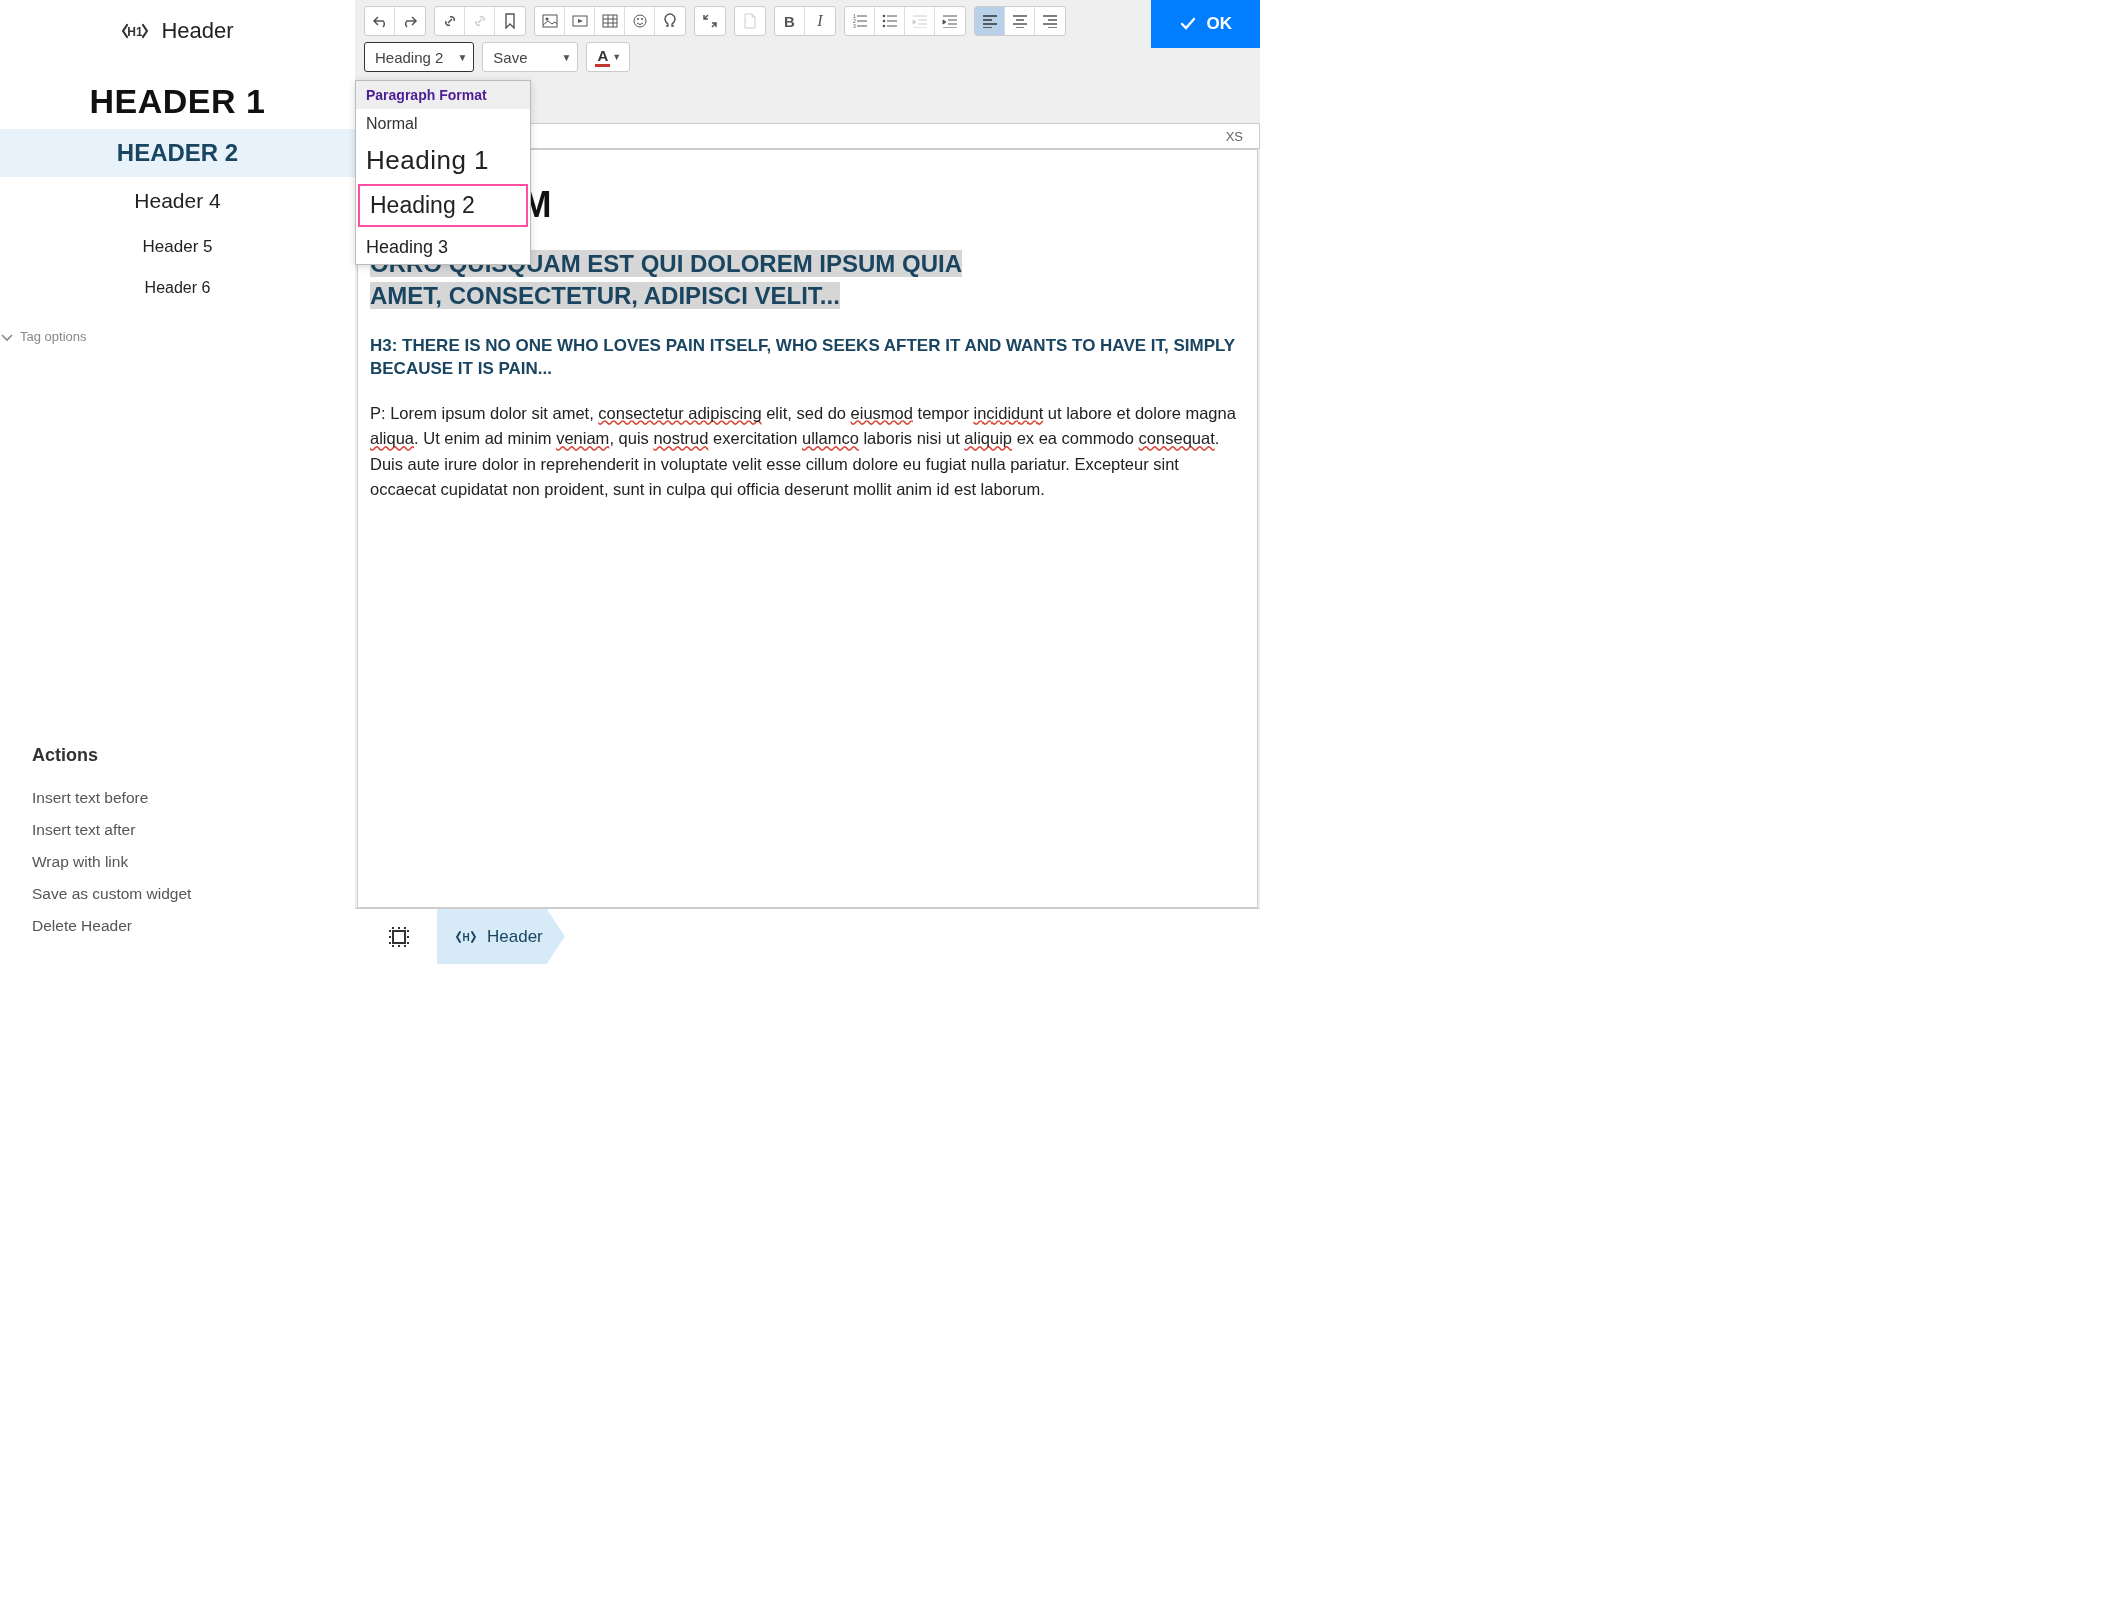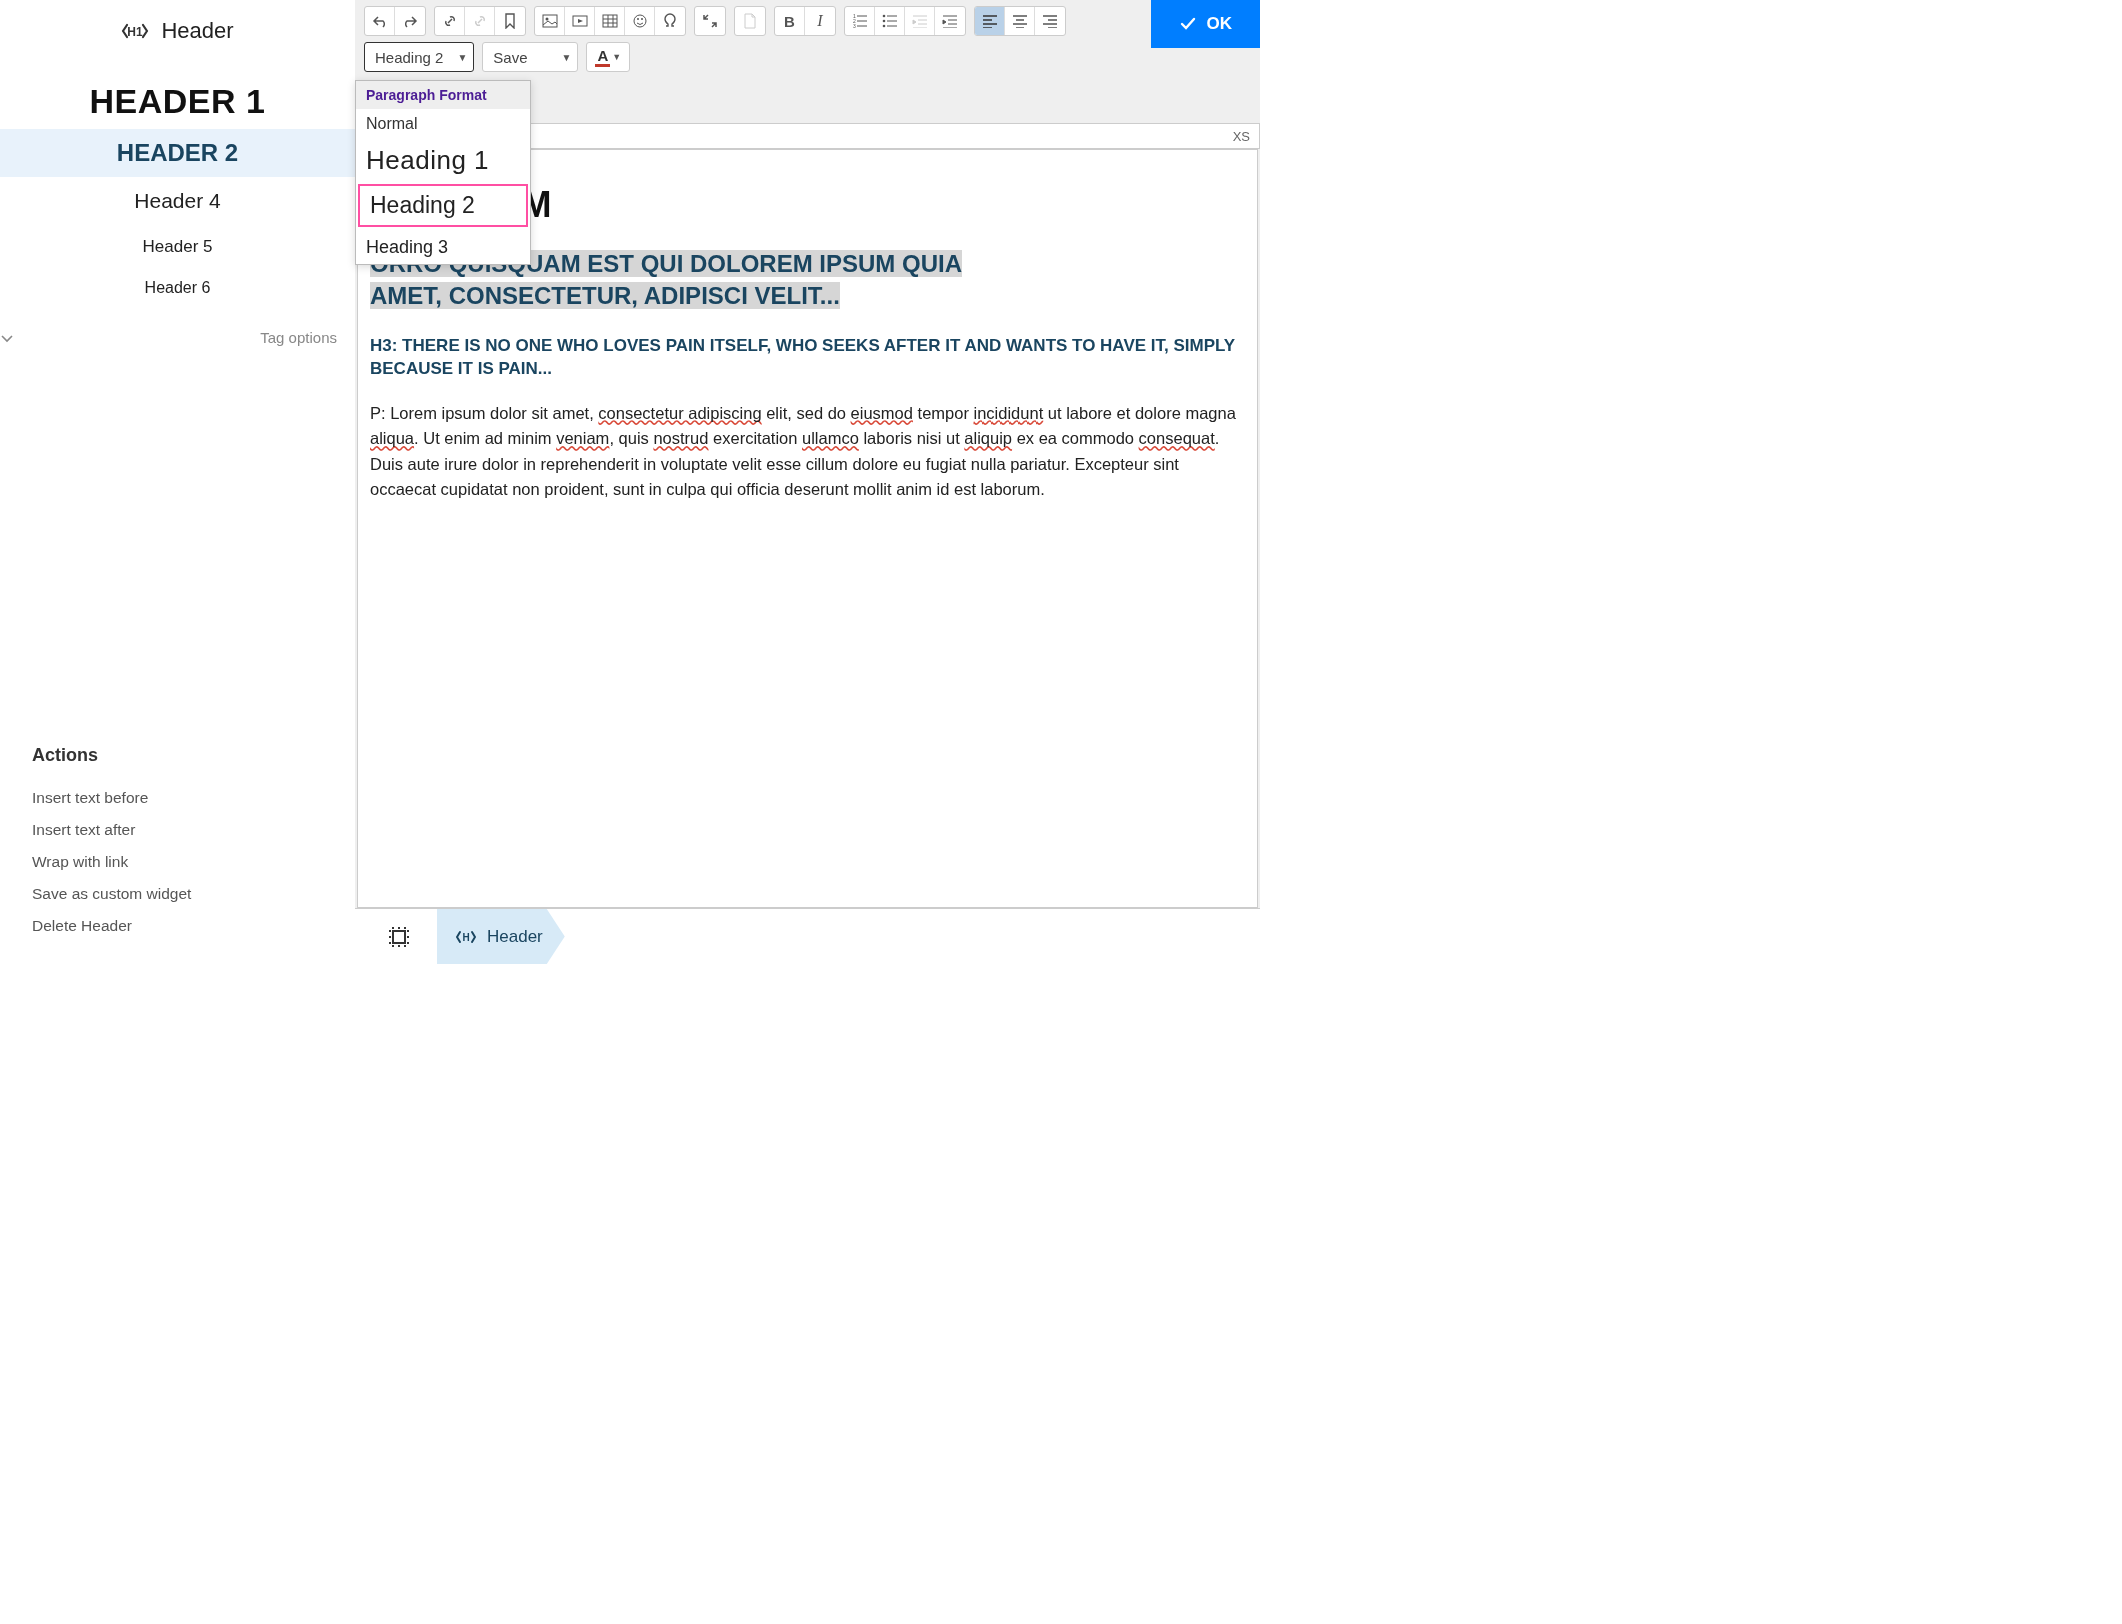--- a/index.html
+++ b/index.html
@@ -38,24 +38,24 @@
 .h1 { font-size: 34px; font-weight: 800; letter-spacing: 0.5px; color: #111; }
 .h2 { font-size: 24px; font-weight: 800; color: #1a4560; background: #e8f2fb; padding: 10px 12px; }
 .h3 { font-size: 19px; font-weight: 800; color: #1a4560; padding: 12px 0; }
 .h4 { font-size: 21px; font-weight: 400; color: #222; padding: 12px 0; }
 .h5 { font-size: 17px; font-weight: 400; color: #222; padding: 12px 0; }
 .h6 { font-size: 16px; font-weight: 400; color: #222; padding: 10px 0; }
 
 .tag-options {
   display: flex;
   align-items: center;
-  justify-content: space-between;
+  justify-content: flex-start;
   gap: 6px;
   color: #888;
-  font-size: 15px;
+  font-size: 13px;
   padding: 22px 18px 0 0;
 }
 
 .actions-section {
   margin-top: auto;
   padding: 0 0 22px 32px;
 }
 .actions-title { font-size: 18px; font-weight: 700; margin-bottom: 16px; }
 .action-item { font-size: 15.5px; color: #555; padding: 7px 0; cursor: pointer; }
 
@@ -137,21 +137,21 @@
   padding: 6px 14px 6px 10px; color: #aaa; font-size: 15px;
 }
 
 
 .breakpoint-bar {
   background: #fff;
   border: 1px solid #ccc;
   border-bottom: 1px solid #ccc;
   height: 26px;
   display: flex; align-items: center; justify-content: flex-end;
-  padding-right: 9px;
+  padding-right: 16px;
   font-size: 13px; color: #666;
 }
 
 
 .content-wrap {
   background: #efefef;
   flex: 1;
   padding: 0 2px 0 2px;
   overflow: hidden;
 }

